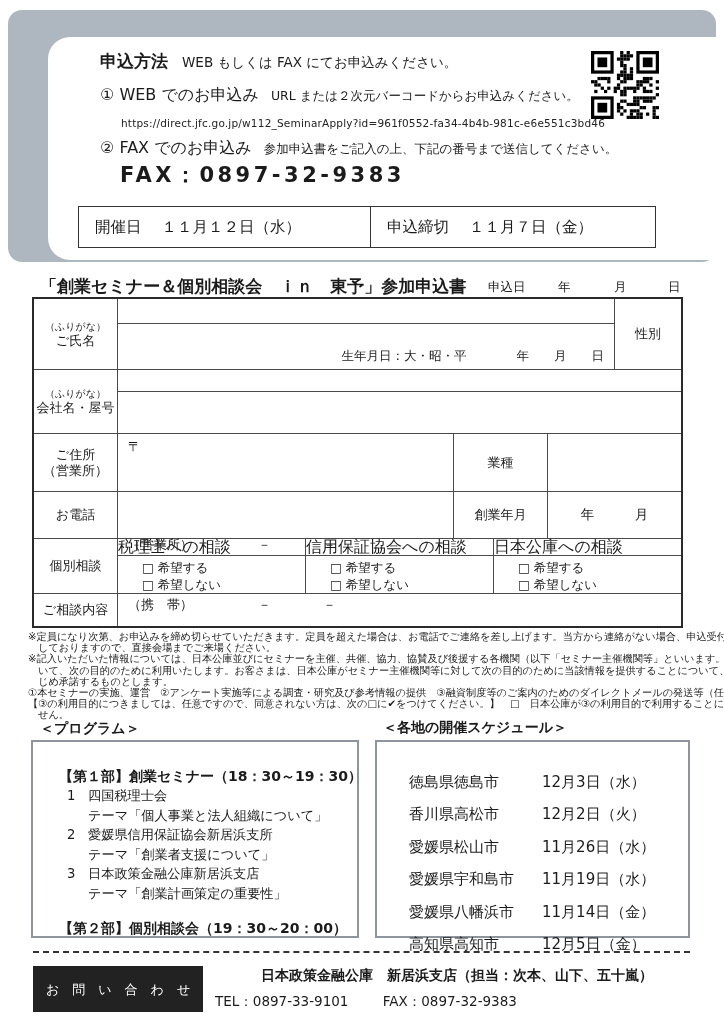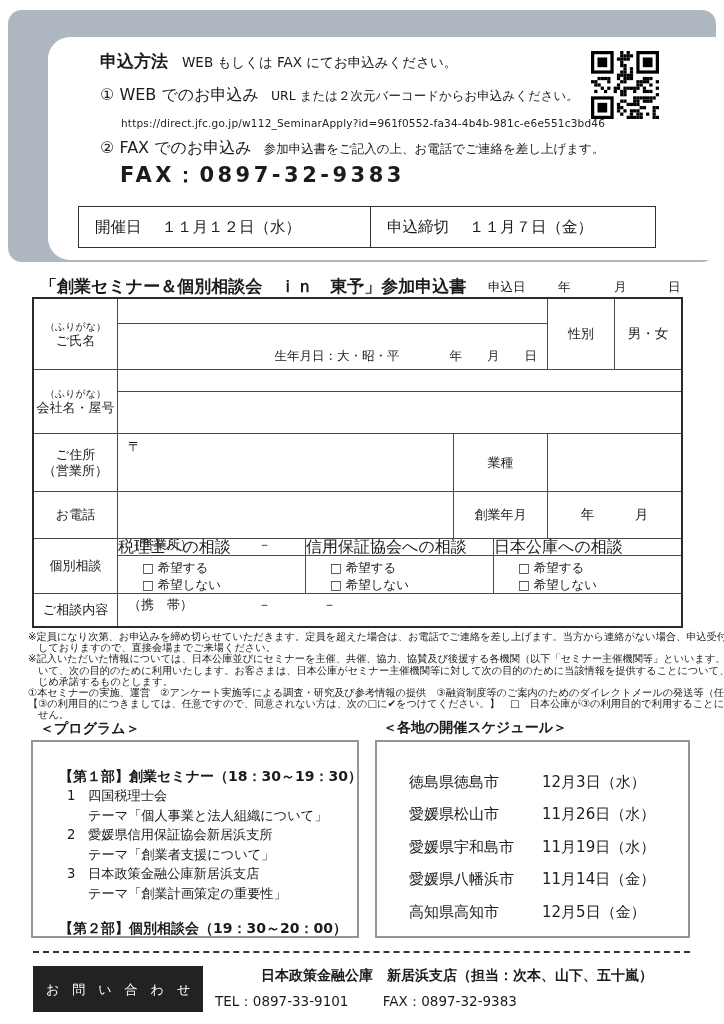--- a/index.html
+++ b/index.html
@@ -96,21 +96,21 @@
     <div class="m-line">
       <span>申込方法</span><span class="sub">WEB もしくは FAX にてお申込みください。</span>
     </div>
     <div class="step1">
       <span>①</span>
       <span>WEB でのお申込み</span><span class="sub">URL または２次元バーコードからお申込みください。</span>
     </div>
     <div class="url">https://direct.jfc.go.jp/w112_SeminarApply?id=961f0552-fa34-4b4b-981c-e6e551c3bd46</div>
     <div class="step2">
       <span>②</span>
-      <span>FAX でのお申込み</span><span class="sub">参加申込書をご記入の上、お電話でご連絡を差し上げます。</span>
+      <span>FAX でのお申込み</span><span class="sub">参加申込書をご記入の上、下記の番号まで送信してください。</span>
     </div>
     <div class="fax-big">FAX：0897-32-9383</div>
     <div class="fax-caution">※番号のお間違いにご注意ください。</div>
     <div class="dates">
       <div class="dcell">
         <span>開催日</span>
         <span class="dval">１１月１２日（水）</span>
       </div>
       <div class="dcell">
         <span>申込締切</span>
@@ -267,21 +267,20 @@
       <span class="fu">（ふりがな）</span>
       <span>ご氏名</span>
     </div>
     <div class="cell main1">
       <div class="fu-strip"></div>
       <div class="name-area">
         <div class="birth">生年月日：大・昭・平　　　　年　　月　　日</div>
       </div>
     </div>
     <div class="cell sexth">性別</div>
-    <div class="cell sexval">男・女</div>
   </div>
 
   <div class="tr r2">
     <div class="th">
       <span class="fu">（ふりがな）</span>
       <span>会社名・屋号</span>
     </div>
     <div class="cell main1">
       <div class="fu-strip2"></div>
       <div class="name-area"></div>
@@ -377,20 +376,24 @@
   </div>
 </div>
 
 <div class="sbox">
   <div class="sin">
     <div class="srow">
       <span class="scity">徳島県徳島市</span>
       <span>12月3日（水）</span>
     </div>
     <div class="srow">
+      <span class="scity">香川県高松市</span>
+      <span>12月2日（火）</span>
+    </div>
+    <div class="srow">
       <span class="scity">愛媛県松山市</span>
       <span>11月26日（水）</span>
     </div>
     <div class="srow">
       <span class="scity">愛媛県宇和島市</span>
       <span>11月19日（水）</span>
     </div>
     <div class="srow">
       <span class="scity">愛媛県八幡浜市</span>
       <span>11月14日（金）</span>

